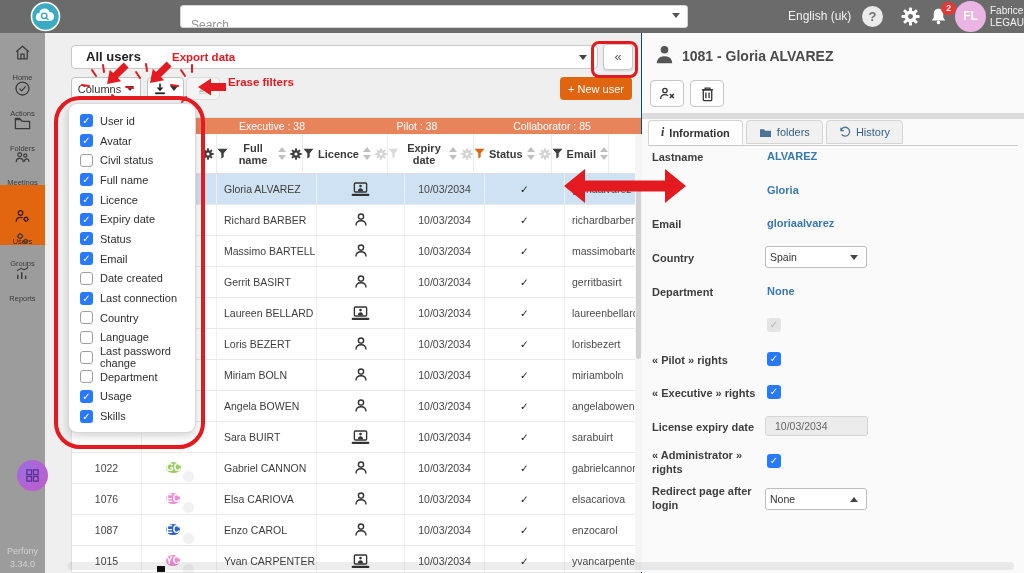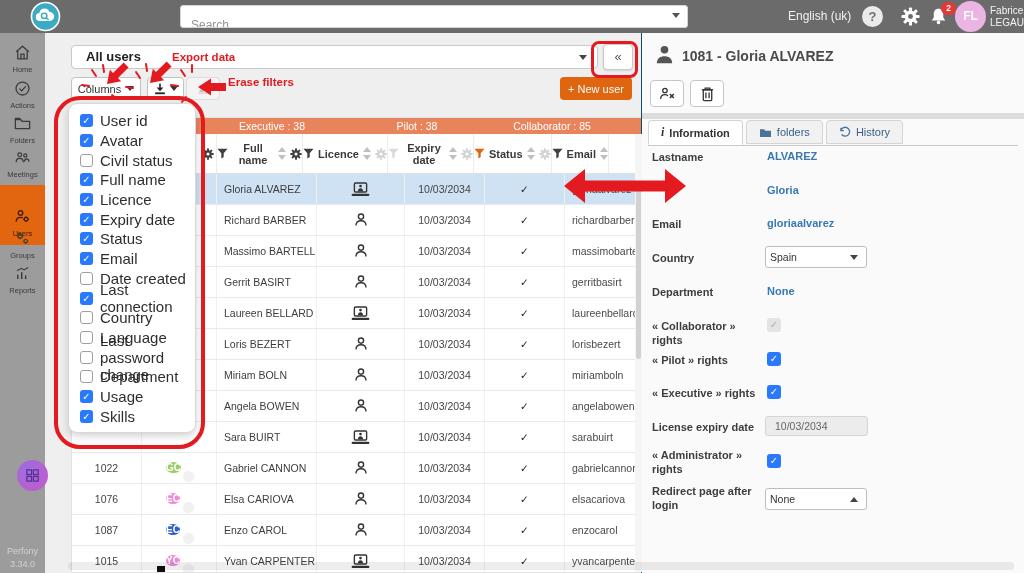--- a/index.html
+++ b/index.html
@@ -19,21 +19,21 @@
   .tb-ico{position:absolute;top:7px;width:19px;height:19px;}
   .tb-badge{position:absolute;left:941px;top:2px;min-width:13px;height:13px;border-radius:7px;background:#e53935;
             color:#fff;font-size:8.5px;font-weight:bold;text-align:center;line-height:13px;padding:0 1px;}
   .tb-avatar{position:absolute;left:955px;top:1px;width:31px;height:31px;border-radius:50%;background:#eab5e2;
              color:#fdfdfd;font-size:12px;font-weight:bold;text-align:center;line-height:31px;}
   .tb-name{position:absolute;left:990px;top:5px;color:#f4f4f4;font-size:10px;line-height:11.5px;}
   
   .siderail{position:absolute;top:33px;left:0;width:45px;height:540px;background:#9c9c9c;z-index:20;}
   .side-item{position:absolute;left:0;width:45px;text-align:center;color:#3a3a3a;cursor:pointer;}
   .side-item svg{display:block;margin:0 auto;}
-  .side-item .slabel{font-size:7.5px;margin-top:3px;text-align:center;}
+  .side-item .slabel{font-size:7.5px;margin-top:11px;text-align:center;}
   .side-item.active{background:#e2650f;color:#3d1d02;padding-top:22px;}
   .version{position:absolute;left:0;width:45px;text-align:center;color:#d2d2d2;font-size:9px;line-height:13px;}
   .helpbubble{position:absolute;left:17px;top:460px;width:31px;height:31px;border-radius:50%;z-index:26;
       background:radial-gradient(circle at 35% 35%,#9a6fe0,#c857c9);display:flex;align-items:center;justify-content:center;}
   
   .left-panel{position:absolute;top:33px;left:51px;width:592px;height:540px;background:#efefef;}
   .view-select{position:absolute;left:20px;top:12px;width:527px;height:24px;background:#fff;border:1px solid #c9c9c9;
        border-radius:4px;box-sizing:border-box;font-size:13px;font-weight:bold;color:#222;line-height:22px;padding-left:14px;}
   .view-select .vcaret{position:absolute;right:10px;top:9px;width:0;height:0;border-left:4.5px solid transparent;
        border-right:4.5px solid transparent;border-top:5.5px solid #444;}
@@ -76,21 +76,21 @@
   .sorts{display:flex;flex-direction:column;gap:2.5px;flex:0 0 auto;}
   .tri-up{width:0;height:0;border-left:4px solid transparent;border-right:4px solid transparent;border-bottom:5px solid #c0c0c0;}
   .tri-down{width:0;height:0;border-left:4px solid transparent;border-right:4px solid transparent;border-top:5px solid #c0c0c0;}
   .lic-ico{color:#333;}
   .vscroll{position:absolute;right:0;top:16px;bottom:0;width:7px;background:#f5f5f5;z-index:5;}
   .vthumb{position:absolute;left:1px;width:5px;top:55px;height:170px;border-radius:3px;background:#d2d2d2;}
   .hscroll{position:absolute;left:68px;top:562px;width:946px;height:8px;border-radius:4px;background:rgba(0,0,0,.07);z-index:40;}
   
   .col-menu{position:absolute;left:17px;top:70px;width:128px;height:330px;background:#fff;border:1px solid #d8d8d8;
        border-radius:9px;box-shadow:0 3px 8px rgba(0,0,0,.18);z-index:10;padding:7px 0;box-sizing:border-box;}
-  .col-item{display:flex;align-items:center;gap:7px;height:19.7px;padding-left:11px;font-size:15px;color:#2e2e2e;}
+  .col-item{display:flex;align-items:center;gap:7px;height:19.7px;padding-left:11px;font-size:11px;color:#2e2e2e;}
   .cbx{width:13px;height:13px;border-radius:3px;box-sizing:border-box;flex:0 0 auto;text-align:center;}
   .cbx.on{background:#2979ff;color:#fff;font-size:10px;line-height:13px;}
   .cbx.on::after{content:"✓";}
   .cbx.off{background:#fff;border:1.5px solid #9f9f9f;}
   .cbx.checked{background:#2979ff;color:#fff;font-size:10px;line-height:14px;}
   .cbx.checked::after{content:"✓";}
   .cbx.disabled{background:#e4e4e4;color:#b0b0b0;}
   
   .right-panel{position:absolute;top:33px;left:641px;width:449px;height:540px;background:#fafafa;border-left:1px solid #0c4a6e;box-sizing:border-box;}
   .rp-title{position:absolute;left:40px;top:15px;font-size:14px;font-weight:bold;color:#4a4a4a;}
@@ -800,21 +800,20 @@
 
     <div class="fl" style="top:218px;">Country</div>
     <div class="fselect" style="top:213px;">
       <span>Spain</span>
       <span class="vcaret"></span>
     </div>
 
     <div class="fl" style="top:252px;">Department</div>
     <div class="fv" style="top:252px;">None</div>
 
-    <div class="fl" style="top:286px;">« Collaborator » rights</div>
     <div class="fcbx cbx checked disabled" style="top:285px;"></div>
 
     <div class="fl" style="top:320px;">« Pilot » rights</div>
     <div class="fcbx cbx checked" style="top:319px;"></div>
 
     <div class="fl" style="top:353px;">« Executive » rights</div>
     <div class="fcbx cbx checked" style="top:352px;"></div>
 
     <div class="fl" style="top:387px;">License expiry date</div>
     <div class="finput" style="top:383px;">10/03/2034</div>

